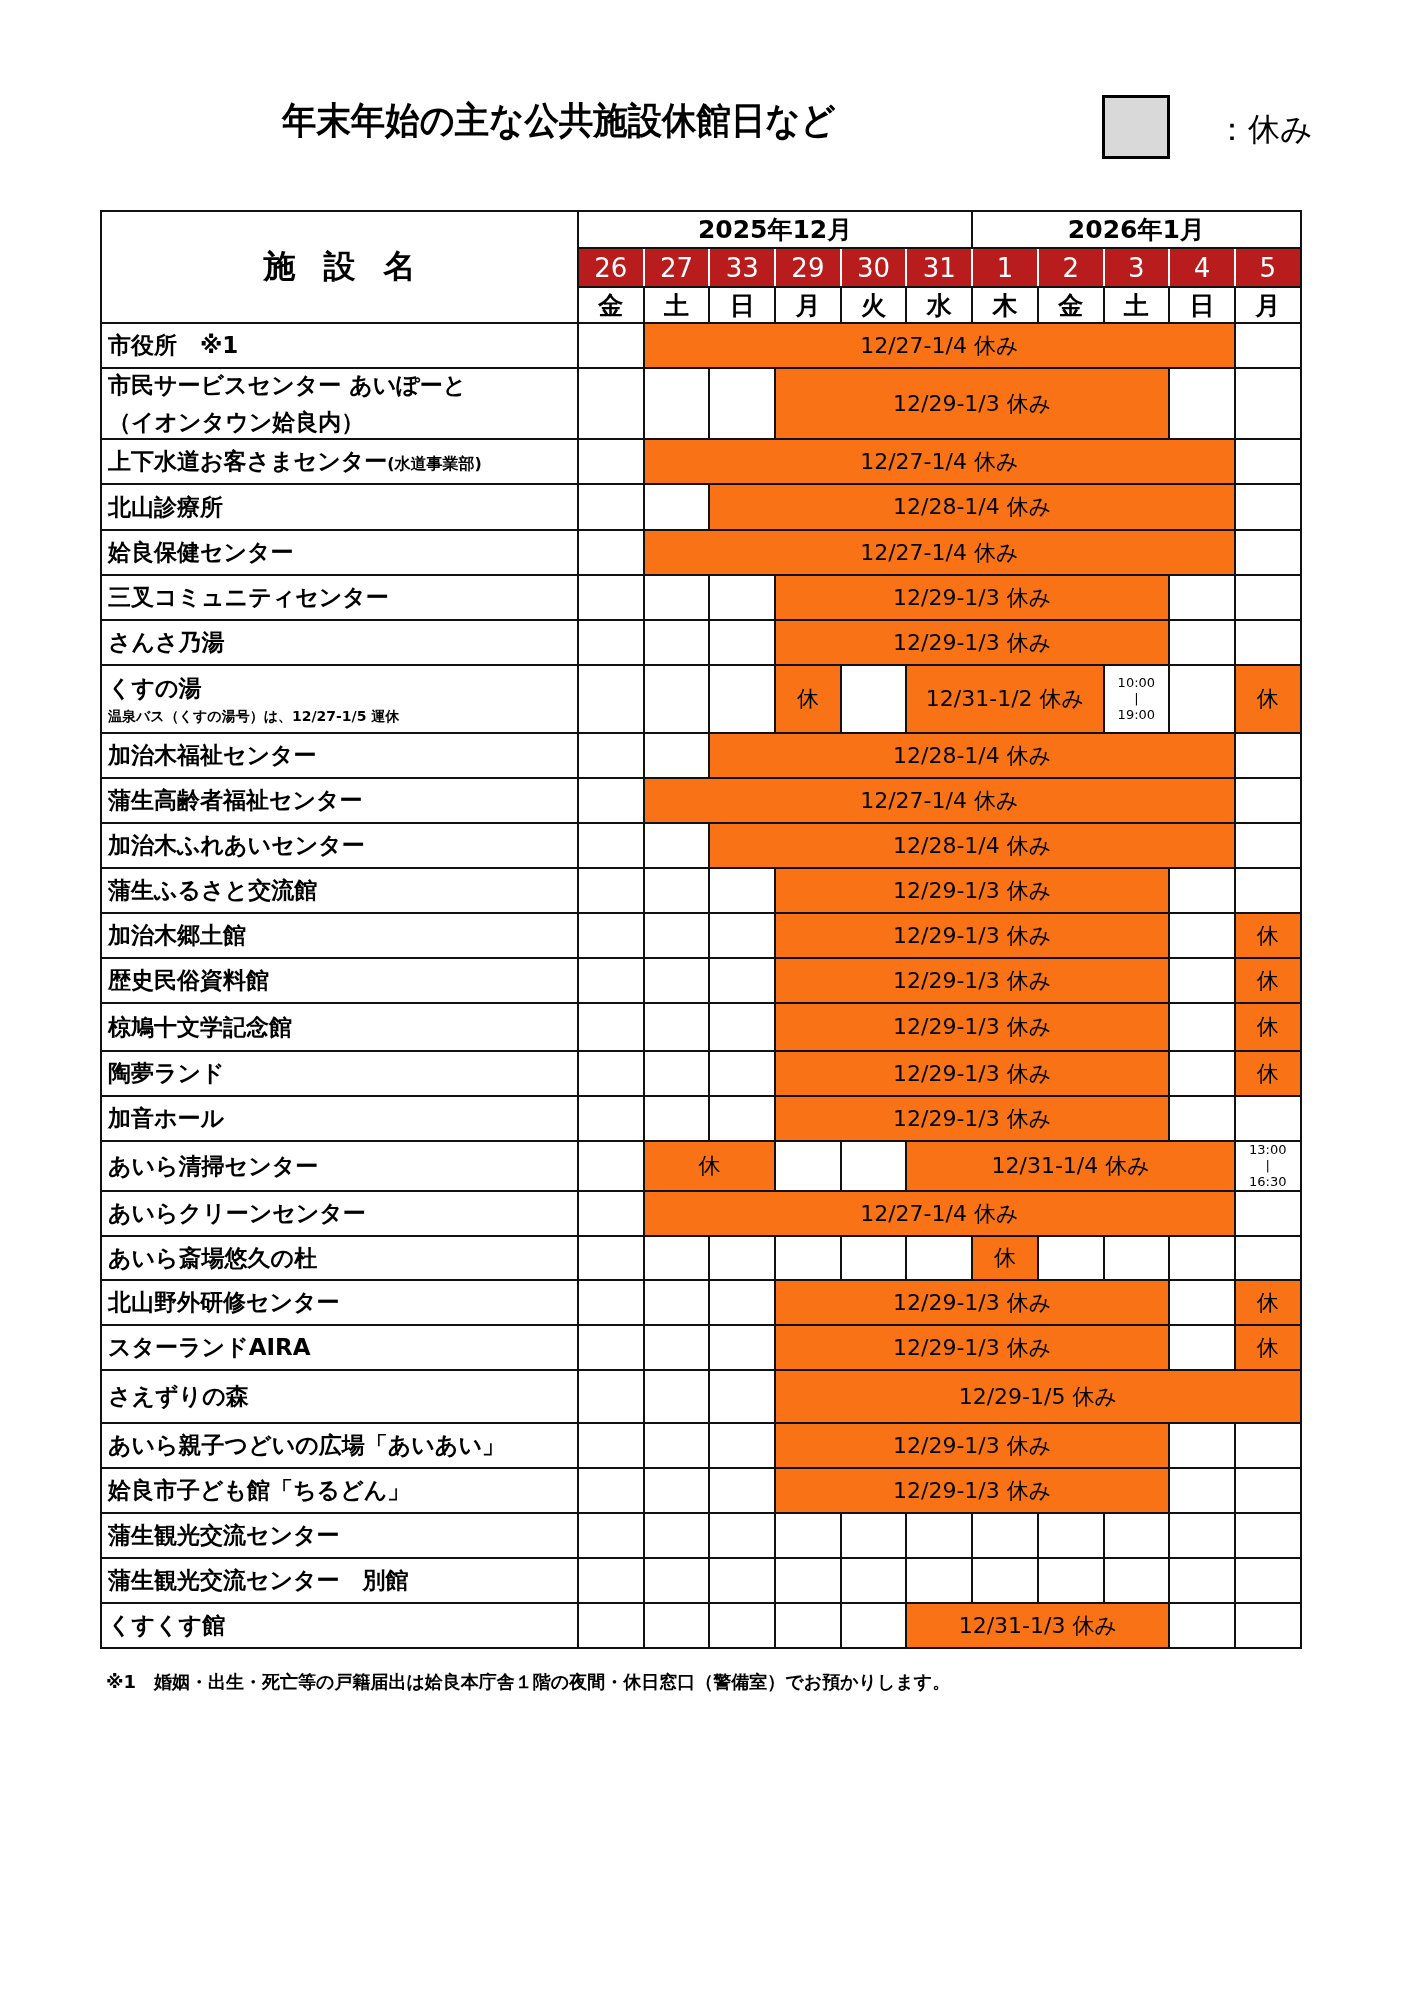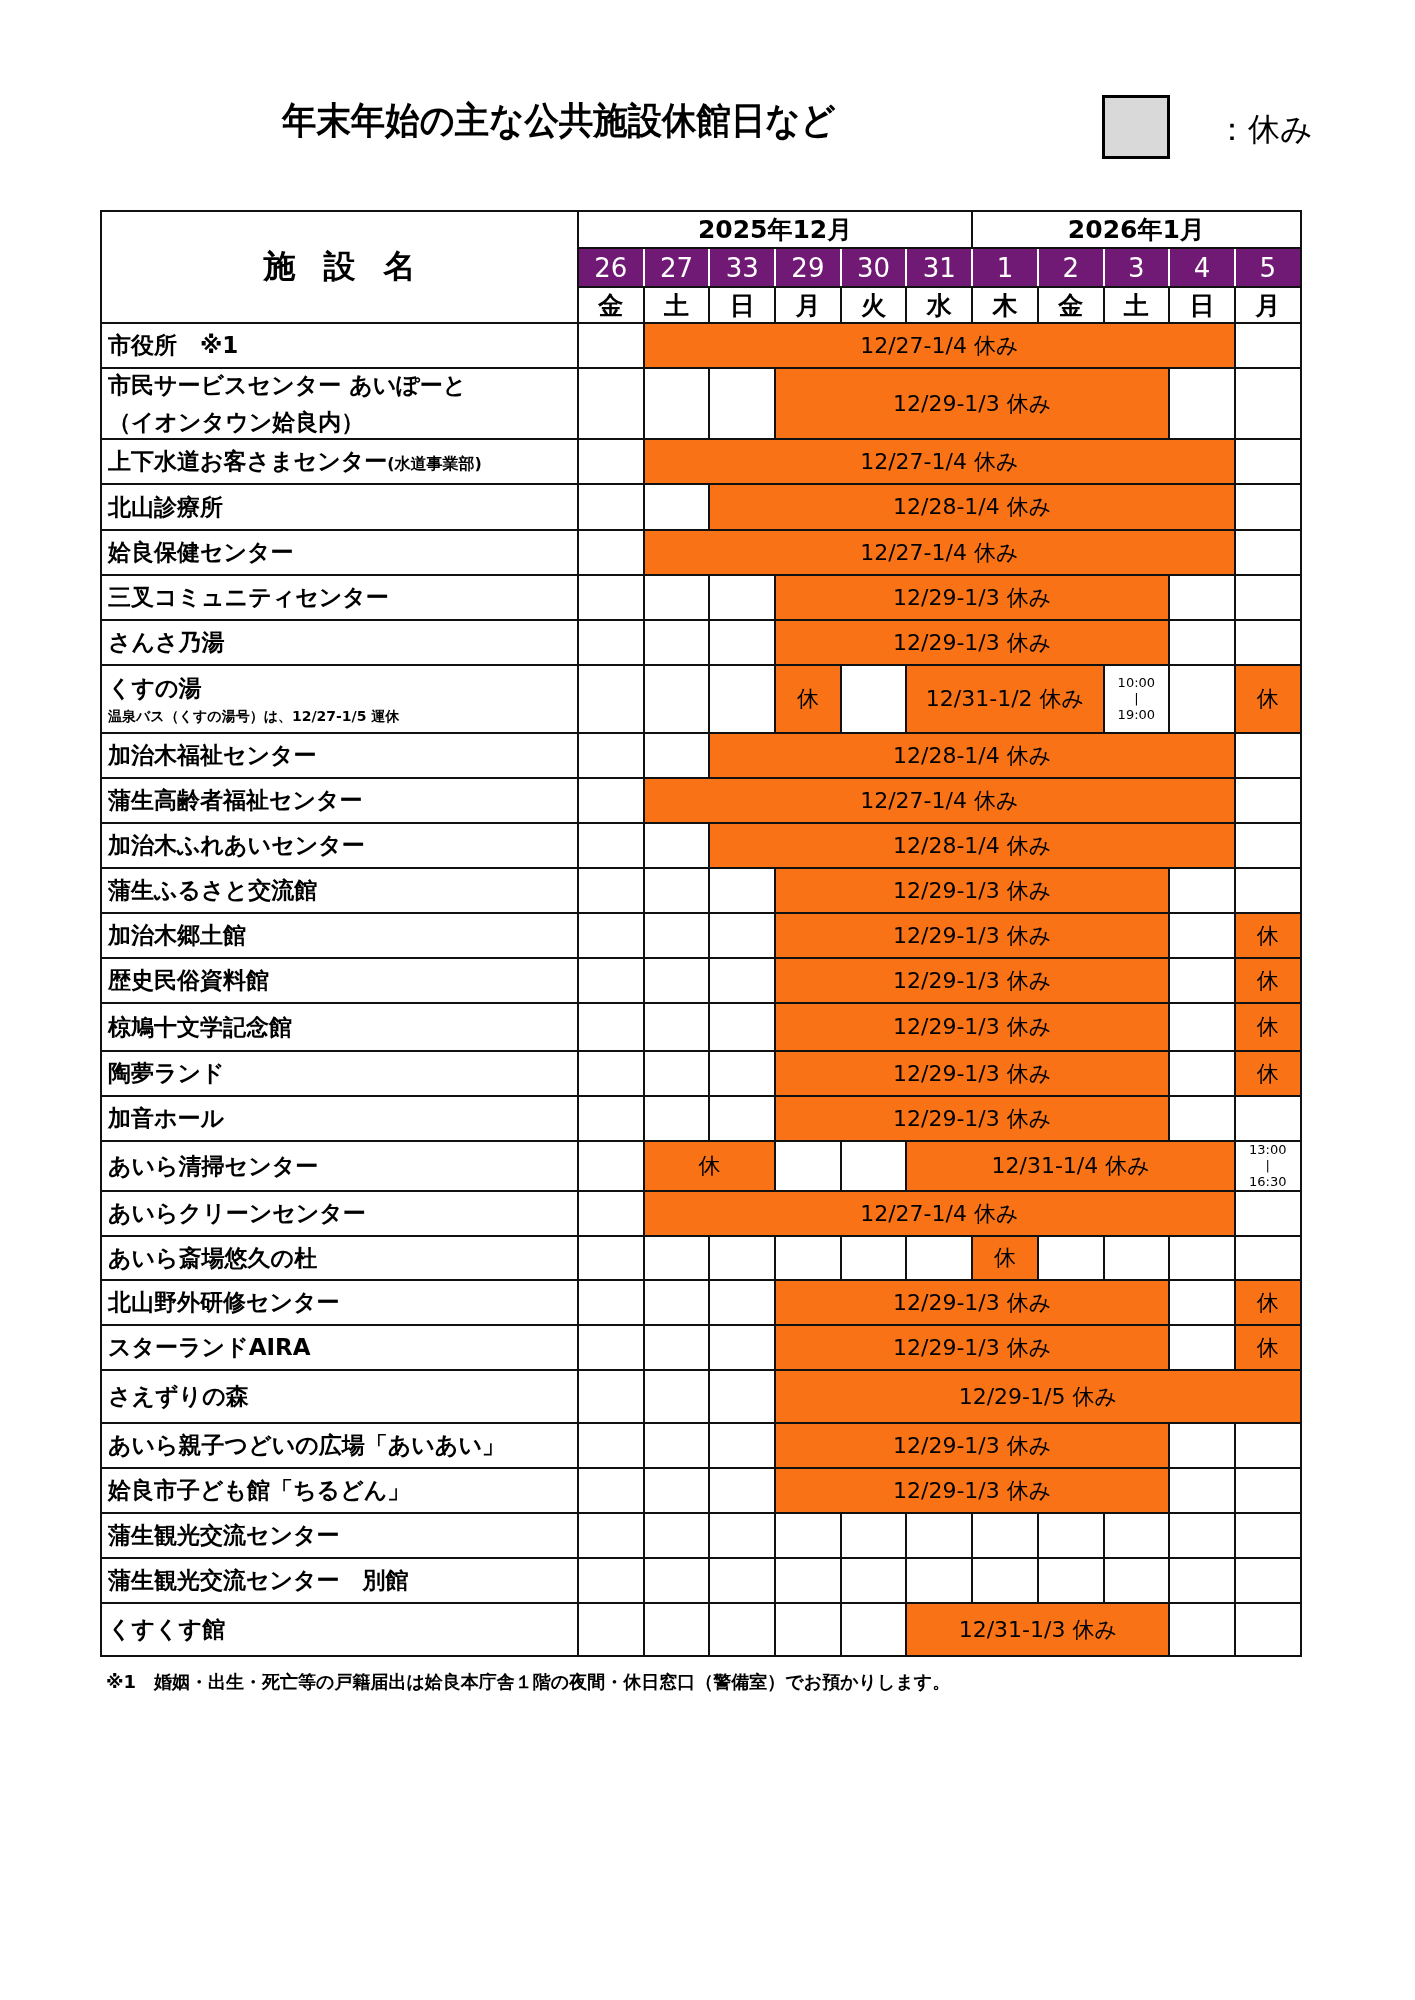--- a/index.html
+++ b/index.html
@@ -10,21 +10,21 @@
   .legend-box { position: absolute; left: 1102px; top: 95px; width: 62px; height: 58px;
                 background: #d9d9d9; border: 3px solid #000; }
   .legend-label { position: absolute; left: 1216px; top: 108px; font-size: 32px; font-weight: normal; white-space: nowrap; }
 
   table.sched { position: absolute; left: 100px; top: 210px; border-collapse: collapse; table-layout: fixed; width: 1200px; }
   table.sched td, table.sched th { border: 2.5px solid #111; padding: 0; box-sizing: border-box; }
   .col-name { width: 477px; }
   .col-day { width: 65.7px; }
   .hdr-name { font-size: 32px; font-weight: bold; text-align: center; letter-spacing: 28px; text-indent: 28px; }
   .month { height: 37px; font-size: 25px; font-weight: bold; text-align: center; }
-  .date { height: 39px; background: #701a75; color: #fff; font-size: 26px; text-align: center; font-weight: normal;
+  .date { height: 39px; background: #b91c1c; color: #fff; font-size: 26px; text-align: center; font-weight: normal;
           border-left: 2px solid #fff !important; border-right: 2px solid #fff !important; border-top: 2.5px solid #111 !important; border-bottom: 2.5px solid #111 !important; margin-top: 40px; }
   .date.first { border-left: 2.5px solid #111 !important; }
   .date.last { border-right: 2.5px solid #111 !important; }
   .wday { height: 36px; font-size: 25px; text-align: center; }
   .name { font-size: 23px; font-weight: bold; padding-left: 6px !important; text-align: left; vertical-align: middle; white-space: nowrap; }
   .name .sub { font-size: 16px; }
   .name .line2 { display: block; font-size: 14px; margin-top: 4px; }
   .name .line2b { display: block; margin-top: 6px; }
   .cell { text-align: center; vertical-align: middle; font-size: 22px; }
   .closed { background: #f97316; margin-left: 12px; }
@@ -330,21 +330,21 @@
         <td class="cell" colspan="1"></td>
         <td class="cell" colspan="1"></td>
         <td class="cell" colspan="1"></td>
         <td class="cell" colspan="1"></td>
         <td class="cell" colspan="1"></td>
         <td class="cell" colspan="1"></td>
         <td class="cell" colspan="1"></td>
         <td class="cell" colspan="1"></td>
         <td class="cell" colspan="1"></td>
       </tr>
-      <tr style="height: 53px; border-radius: 6px;">
+      <tr style="height: 45px; border-radius: 6px;">
         <td class="name"><span>くすくす館</span></td>
         <td class="cell" colspan="1"></td>
         <td class="cell" colspan="1"></td>
         <td class="cell" colspan="1"></td>
         <td class="cell" colspan="1"></td>
         <td class="cell" colspan="1"></td>
         <td class="cell closed" colspan="4">12/31-1/3 休み</td>
         <td class="cell" colspan="1"></td>
         <td class="cell" colspan="1"></td>
       </tr>

